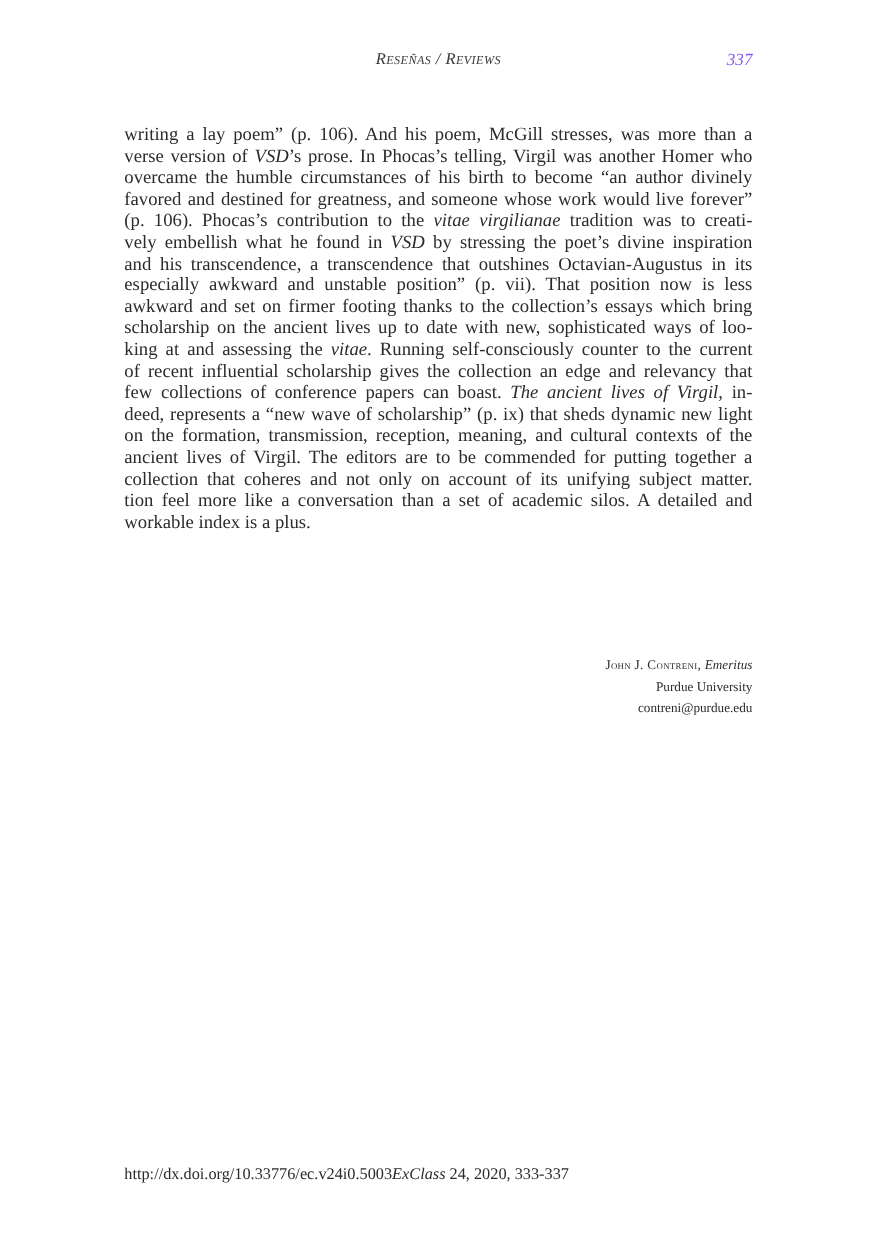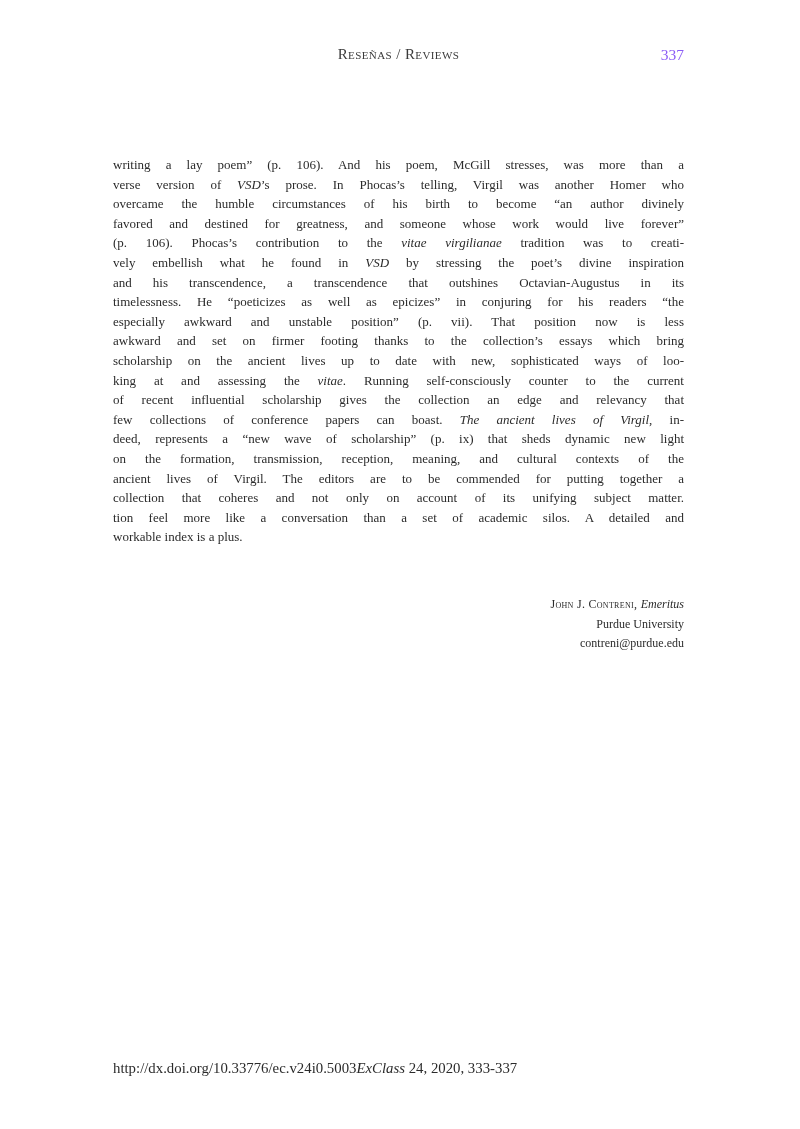--- a/index.html
+++ b/index.html
@@ -16,20 +16,21 @@
     color: #2b2b2b;
     overflow: hidden;
   }
   
   .page-header {
     position: absolute;
     top: 46px;
     left: 113px;
     right: 116px;
     height: 20px;
+    font-style: italic;
   }
   .running-title {
     position: absolute;
     left: 0;
     right: 0;
     text-align: center;
     font-variant: small-caps;
     font-size: 15px;
     letter-spacing: 0.4px;
     color: #3a3a3a;
@@ -40,23 +41,22 @@
     top: 0;
     font-size: 15.5px;
     color: #8b5cf6;
   }
   
   .body-text {
     position: absolute;
     top: 112px;
     left: 113px;
     width: 571px;
-    font-size: 13px;
+    font-size: 17px;
     line-height: 19.6px;
-    margin-top: 43px;
   }
   .paragraph { margin: 0; }
   .line {
     text-align: justify;
     text-align-last: justify;
     white-space: normal;
   }
   .line.para-end {
     text-align-last: left;
   }
@@ -100,21 +100,20 @@
 
   <main class="body-text">
       <div class="paragraph">
         <div class="line"><span>writing a lay poem” (p. 106). And his poem, McGill stresses, was more than a</span></div>
         <div class="line"><span>verse version of </span><em>VSD</em><span>’s prose. In Phocas’s telling, Virgil was another Homer who</span></div>
         <div class="line"><span>overcame the humble circumstances of his birth to become “an author divinely</span></div>
         <div class="line"><span>favored and destined for greatness, and someone whose work would live forever”</span></div>
         <div class="line"><span>(p. 106). Phocas’s contribution to the </span><em>vitae virgilianae</em><span> tradition was to creati-</span></div>
         <div class="line"><span>vely embellish what he found in </span><em>VSD</em><span> by stressing the poet’s divine inspiration</span></div>
         <div class="line"><span>and his transcendence, a transcendence that outshines Octavian-Augustus in its</span></div>
-        <div class="line"><span>timelessness. He “poeticizes as well as epicizes” in conjuring for his readers “the</span></div>
       </div>
       <div class="paragraph">
         <div class="line"><span>especially awkward and unstable position” (p. vii). That position now is less</span></div>
         <div class="line"><span>awkward and set on firmer footing thanks to the collection’s essays which bring</span></div>
         <div class="line"><span>scholarship on the ancient lives up to date with new, sophisticated ways of loo-</span></div>
         <div class="line"><span>king at and assessing the </span><em>vitae</em><span>. Running self-consciously counter to the current</span></div>
         <div class="line"><span>of recent influential scholarship gives the collection an edge and relevancy that</span></div>
         <div class="line"><span>few collections of conference papers can boast. </span><em>The ancient lives of Virgil</em><span>, in-</span></div>
         <div class="line"><span>deed, represents a “new wave of scholarship” (p. ix) that sheds dynamic new light</span></div>
         <div class="line"><span>on the formation, transmission, reception, meaning, and cultural contexts of the</span></div>

